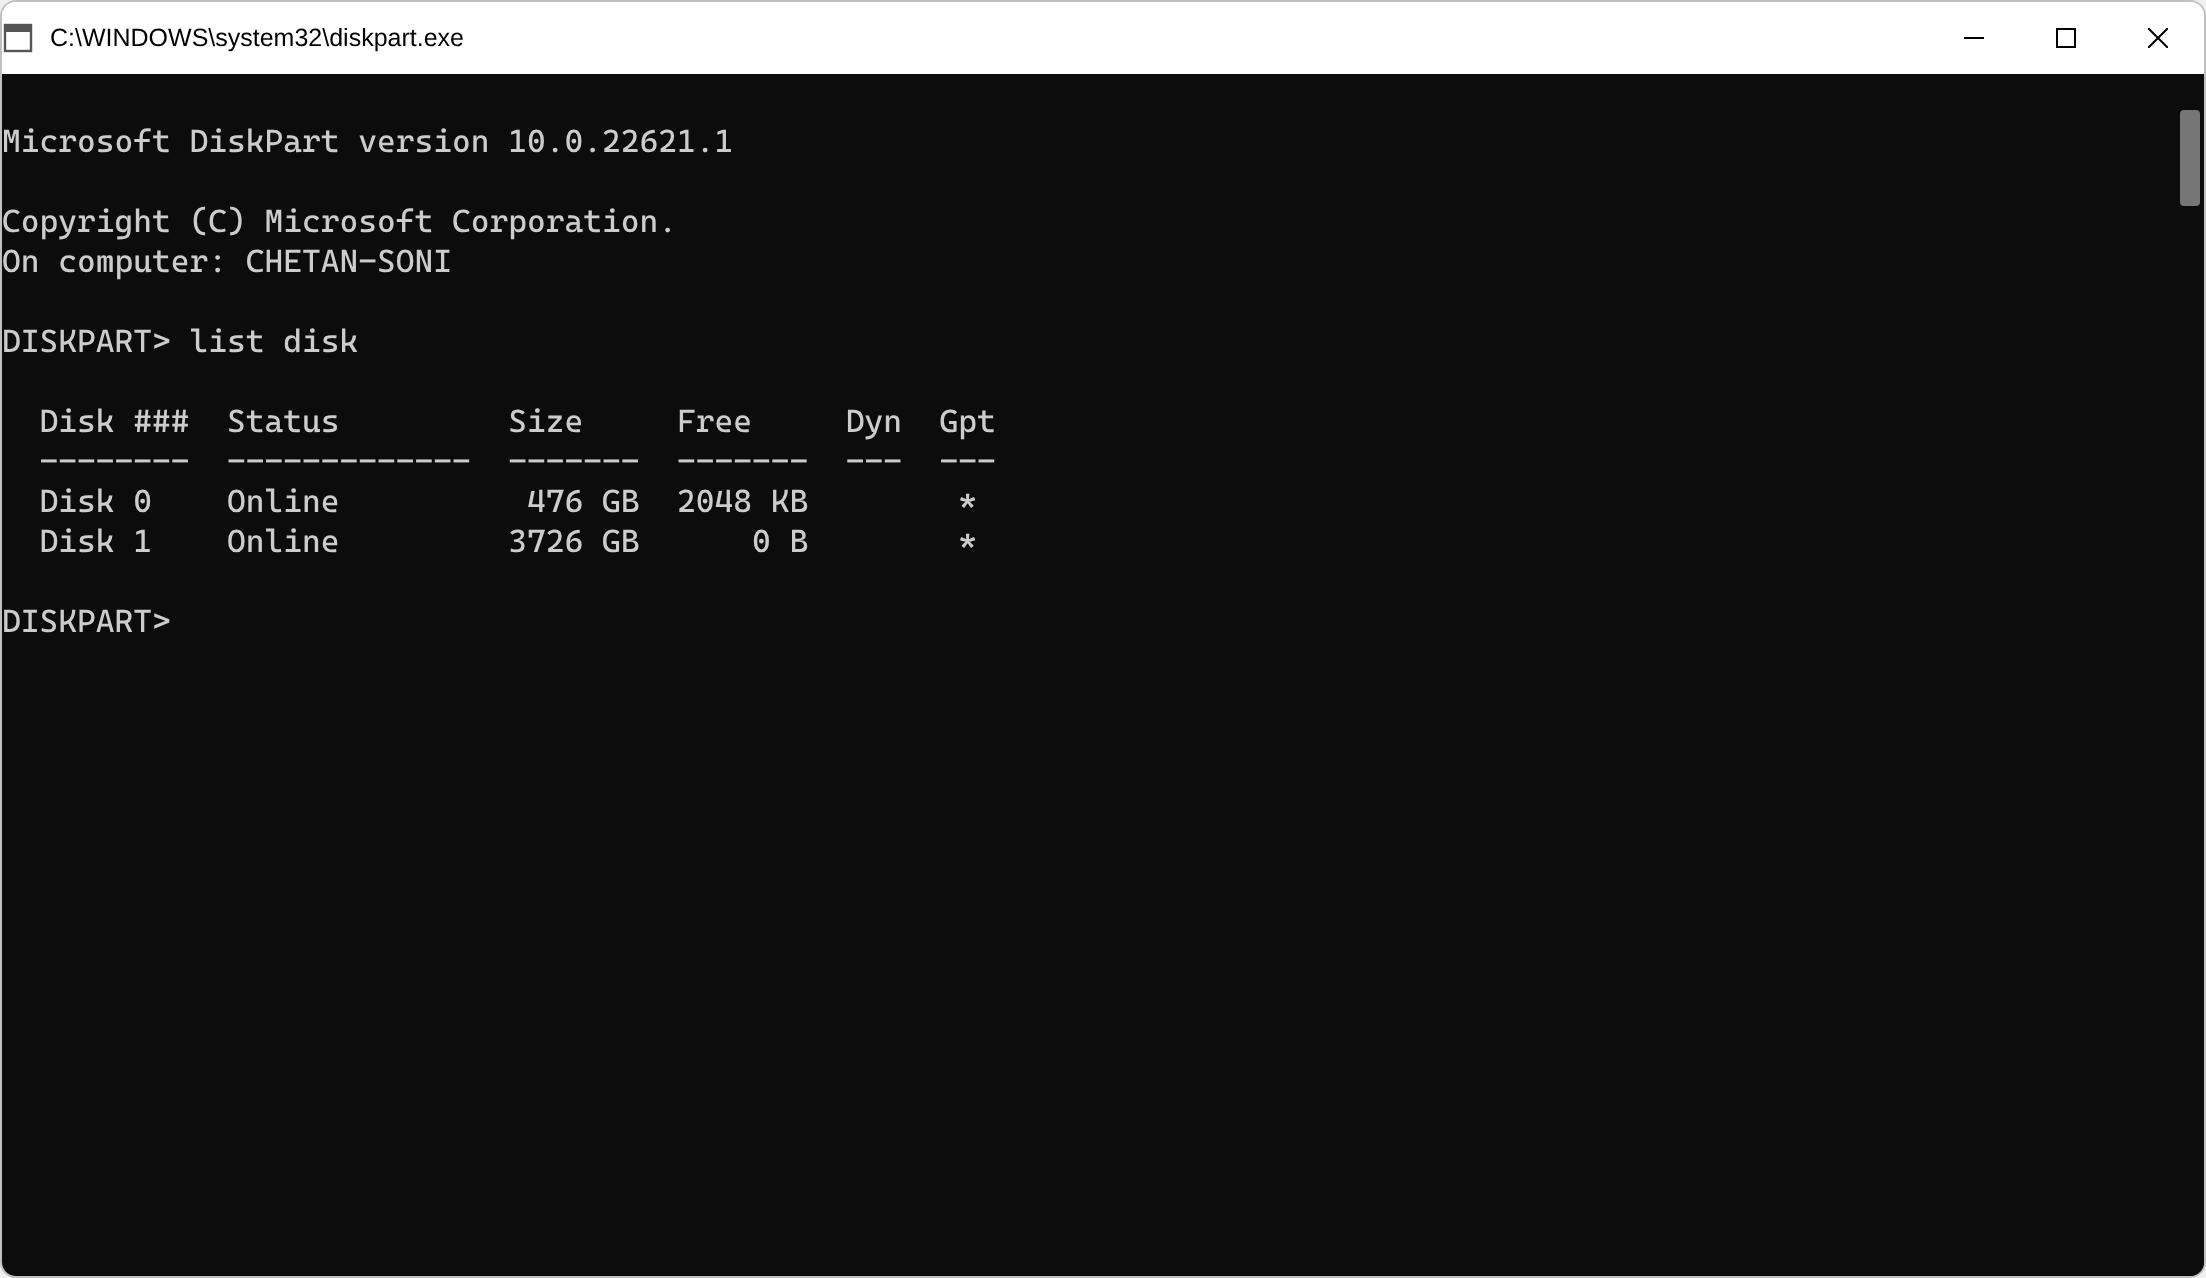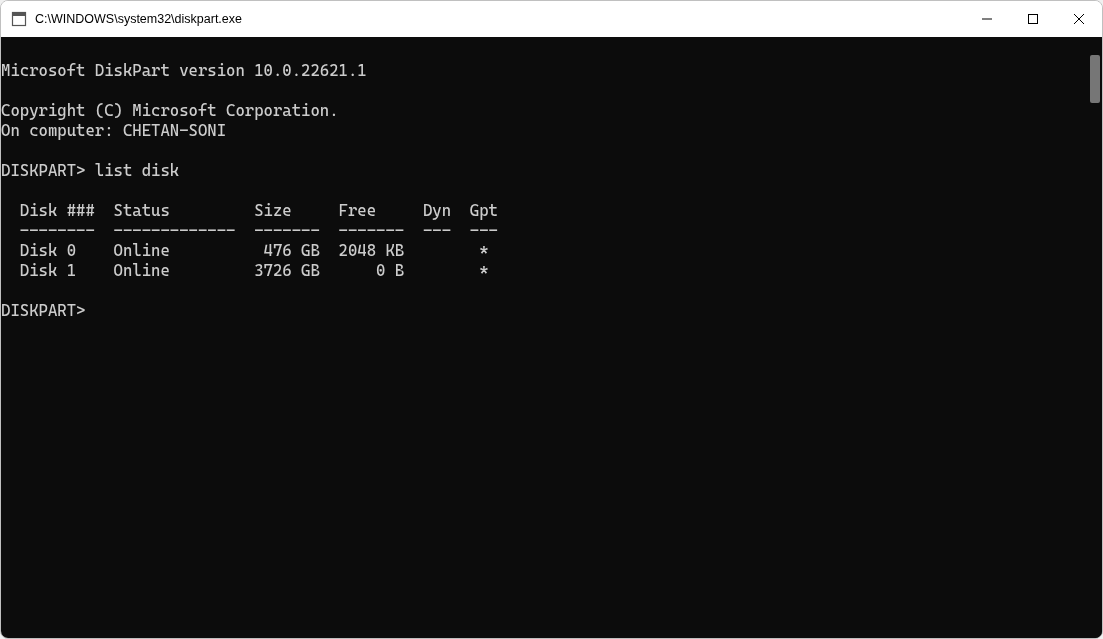--- a/index.html
+++ b/index.html
@@ -22,21 +22,20 @@
       border-radius: 8px;
       overflow: hidden;
       display: flex;
       flex-direction: column;
     }
     .titlebar {
       height: 36px;
       background: #ffffff;
       display: flex;
       align-items: center;
-      padding-left: 10px;
       user-select: none;
     }
     .app-icon {
       width: 16px;
       height: 16px;
       margin-right: 8px;
       display: inline-flex;
       align-items: center;
       justify-content: center;
     }

